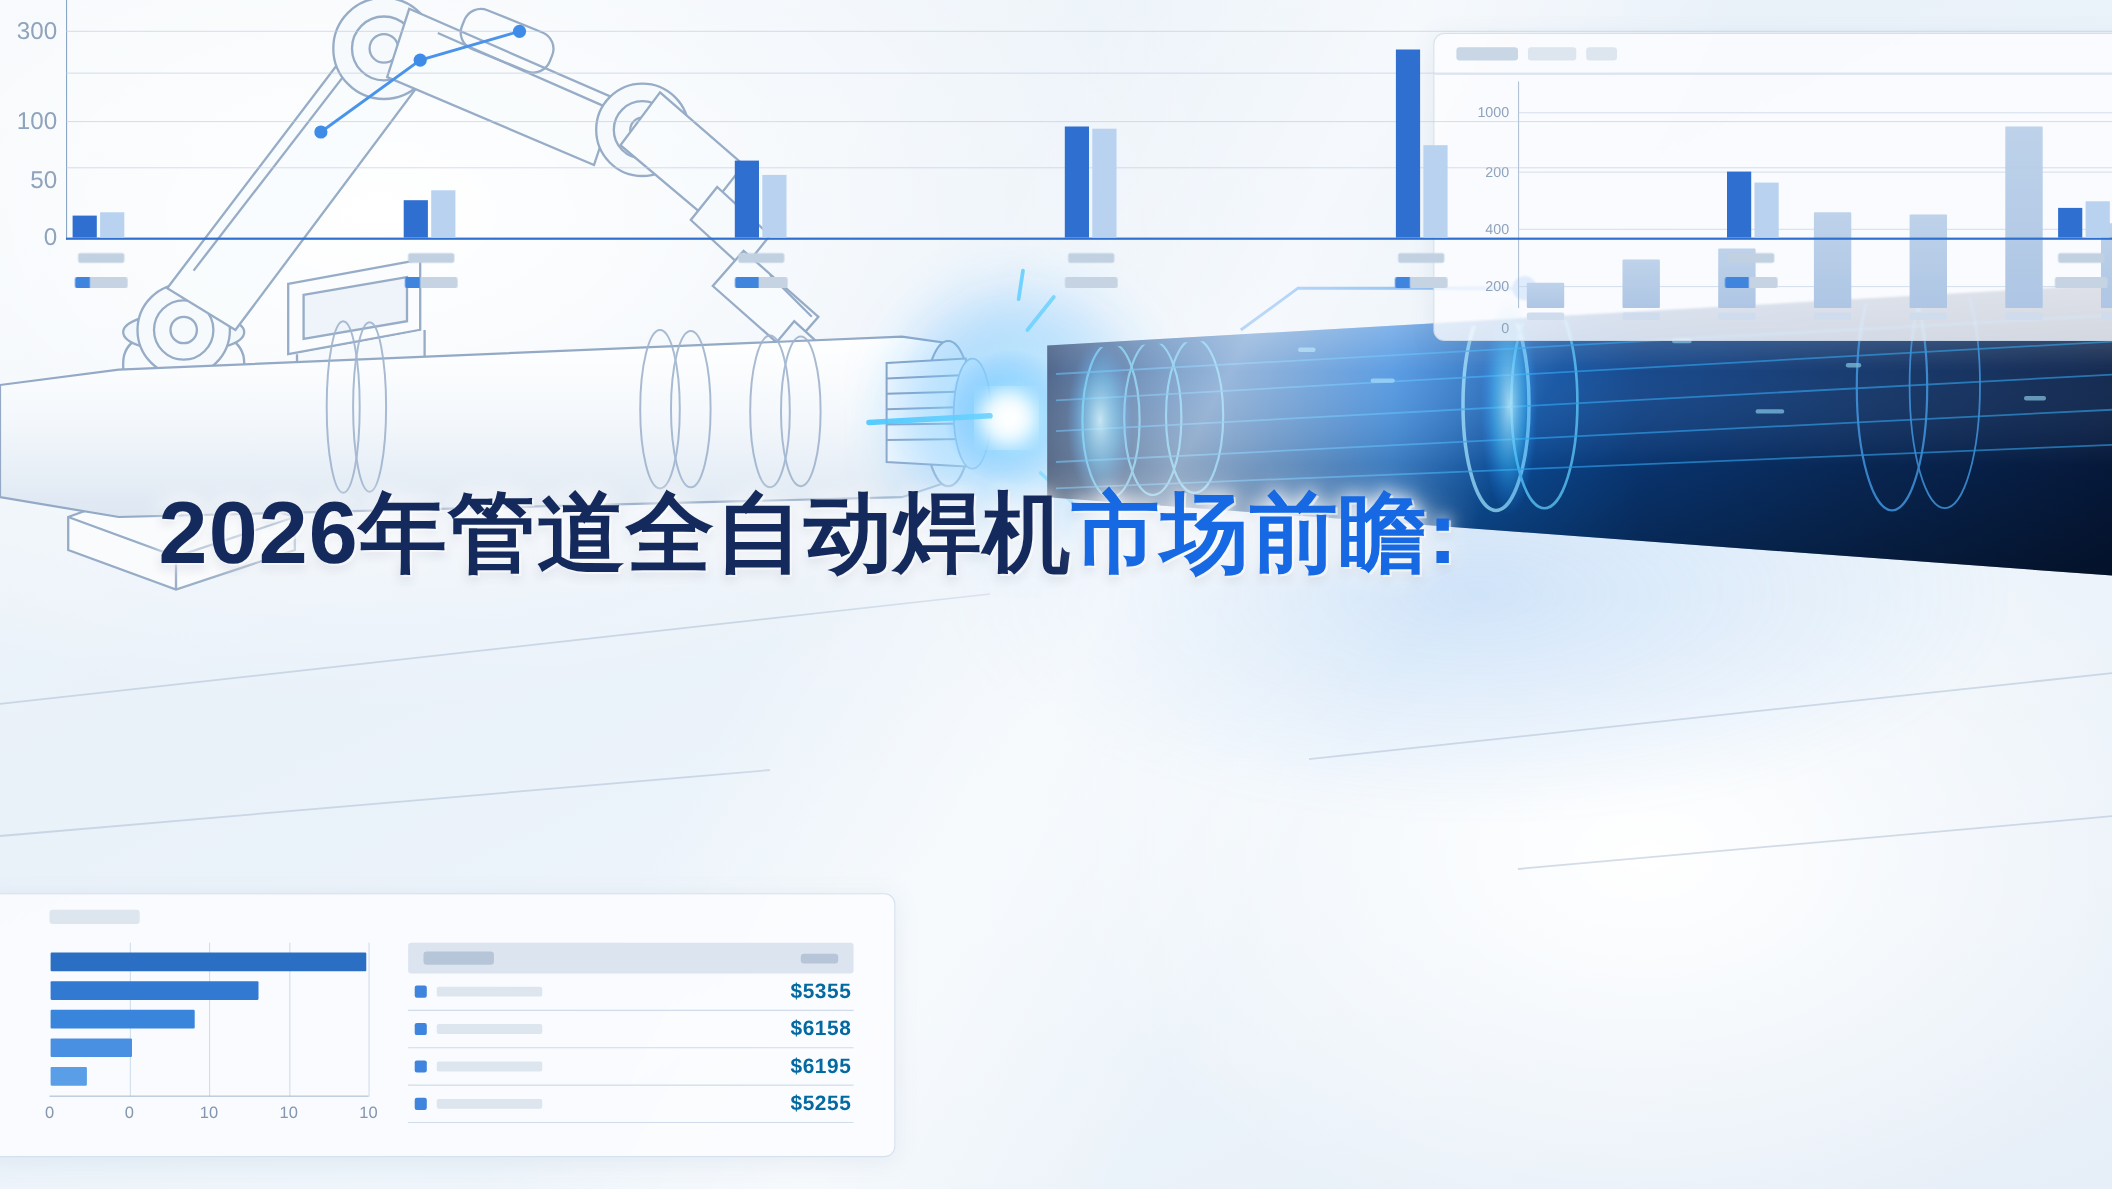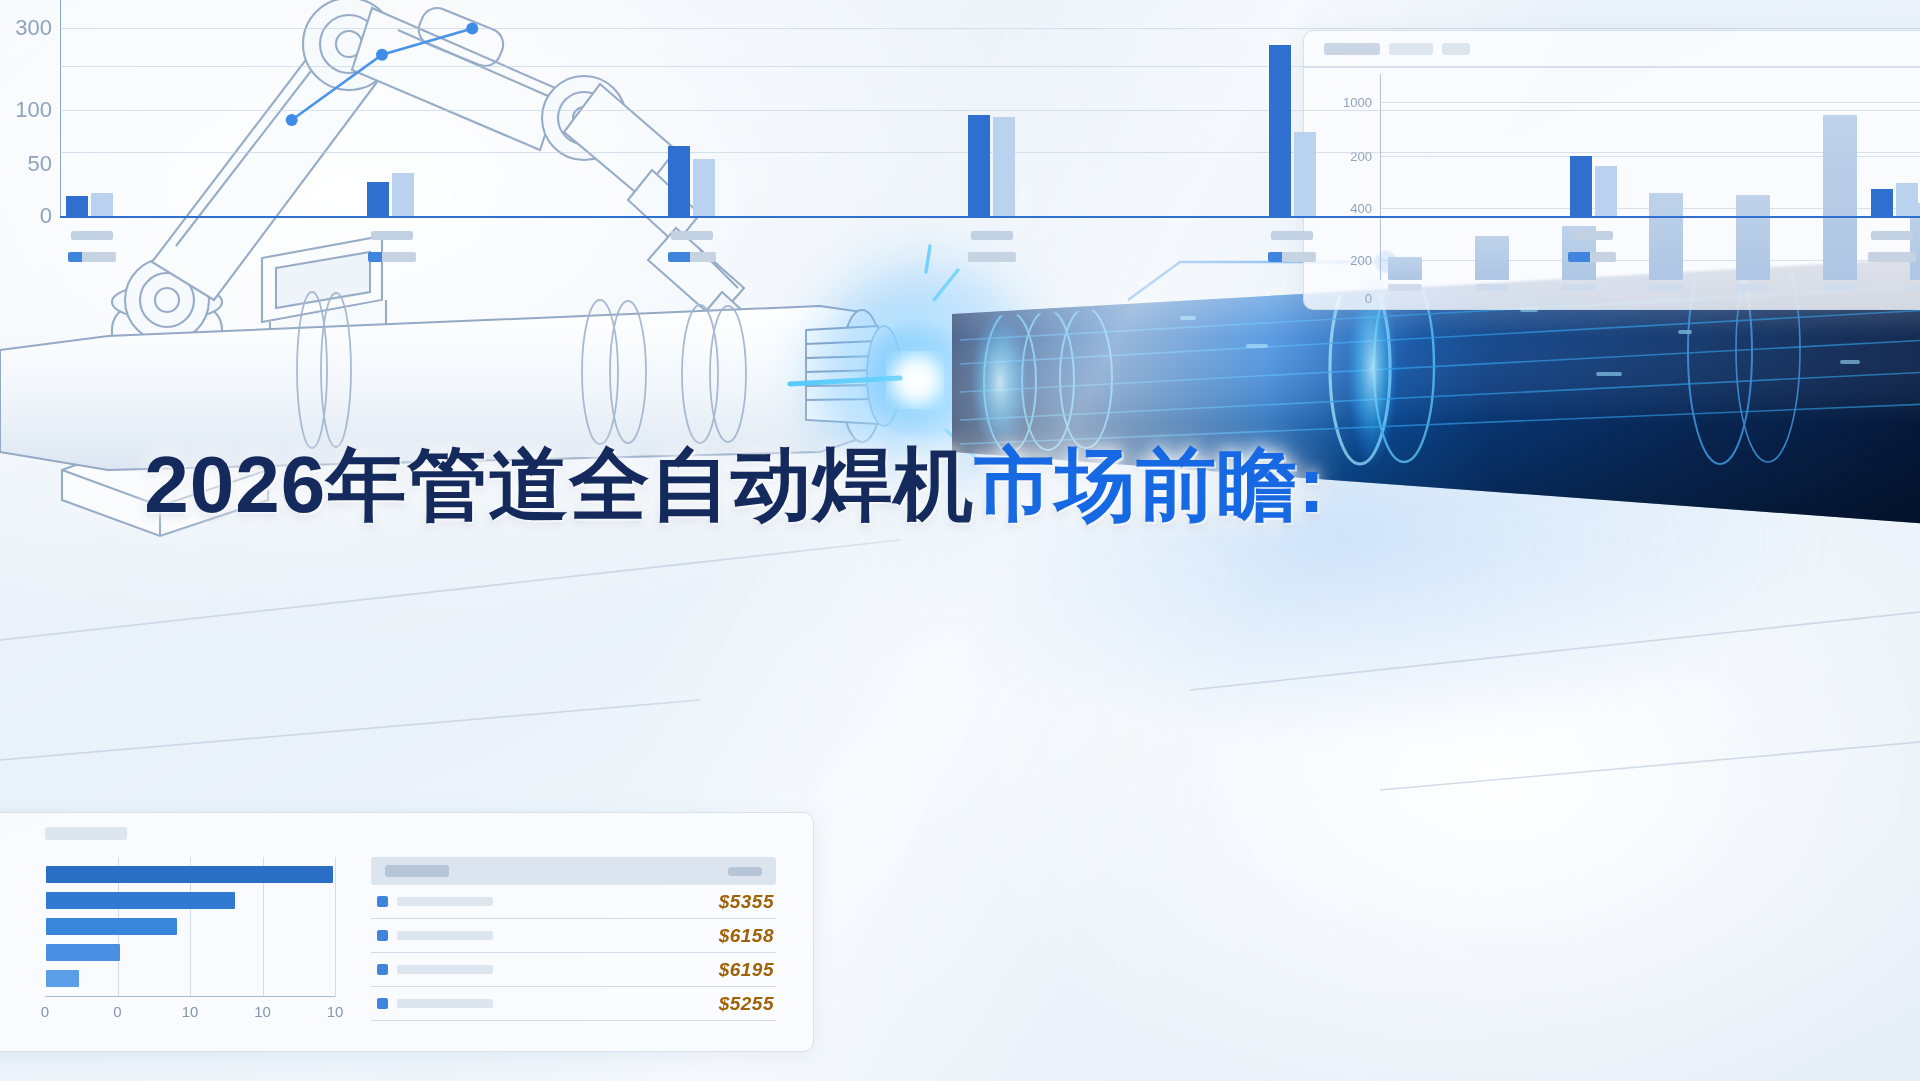--- a/index.html
+++ b/index.html
@@ -73,21 +73,21 @@
   .bl-xlabels{position:absolute;left:58px;top:190px;width:290px;height:20px;}
   .bl-xlab{position:absolute;transform:translateX(-50%);font-size:15px;color:#8497ae;}
 
   .bl-table{position:absolute;left:384px;top:44px;width:405px;}
   .bl-thead{height:28px;background:rgba(214,224,236,.85);border-radius:3px;
      display:flex;align-items:center;justify-content:space-between;padding:0 14px;}
   .bl-trow{height:33px;border-bottom:1px solid rgba(196,211,228,.8);
      display:flex;align-items:center;justify-content:space-between;padding:0 2px 0 6px;}
   .bl-tleft{display:flex;align-items:center;gap:9px;}
   .sq{width:11px;height:11px;background:#3f85de;border-radius:2px;flex:none;}
-  .bl-val{font-size:19px;font-weight:700;color:#a16207;letter-spacing:.5px;font-style:italic;}
+  .bl-val{font-size:19px;font-weight:700;color:#0369a1;letter-spacing:.5px;}
 
   
   #chart-bottomright{left:1190px;top:742px;width:700px;height:300px;background:none;border:none;box-shadow:none;}
   .br-plot{position:absolute;left:0;top:0;right:0;height:218px;}
   .br-ylab{position:absolute;left:0;width:52px;text-align:right;font-size:22px;color:#8fa3bc;transform:translateY(-50%);}
   .br-grid{position:absolute;left:60px;right:0;height:1px;background:rgba(186,203,222,.55);}
   .br-axis{position:absolute;left:60px;top:-34px;bottom:0;width:1px;background:rgba(120,150,185,.85);}
   .br-base{position:absolute;left:60px;right:0;bottom:0;height:2px;background:#2f6fd0;}
   .br-groups{position:absolute;left:66px;right:2px;bottom:2px;height:200px;
      display:flex;align-items:flex-end;justify-content:space-between;}

